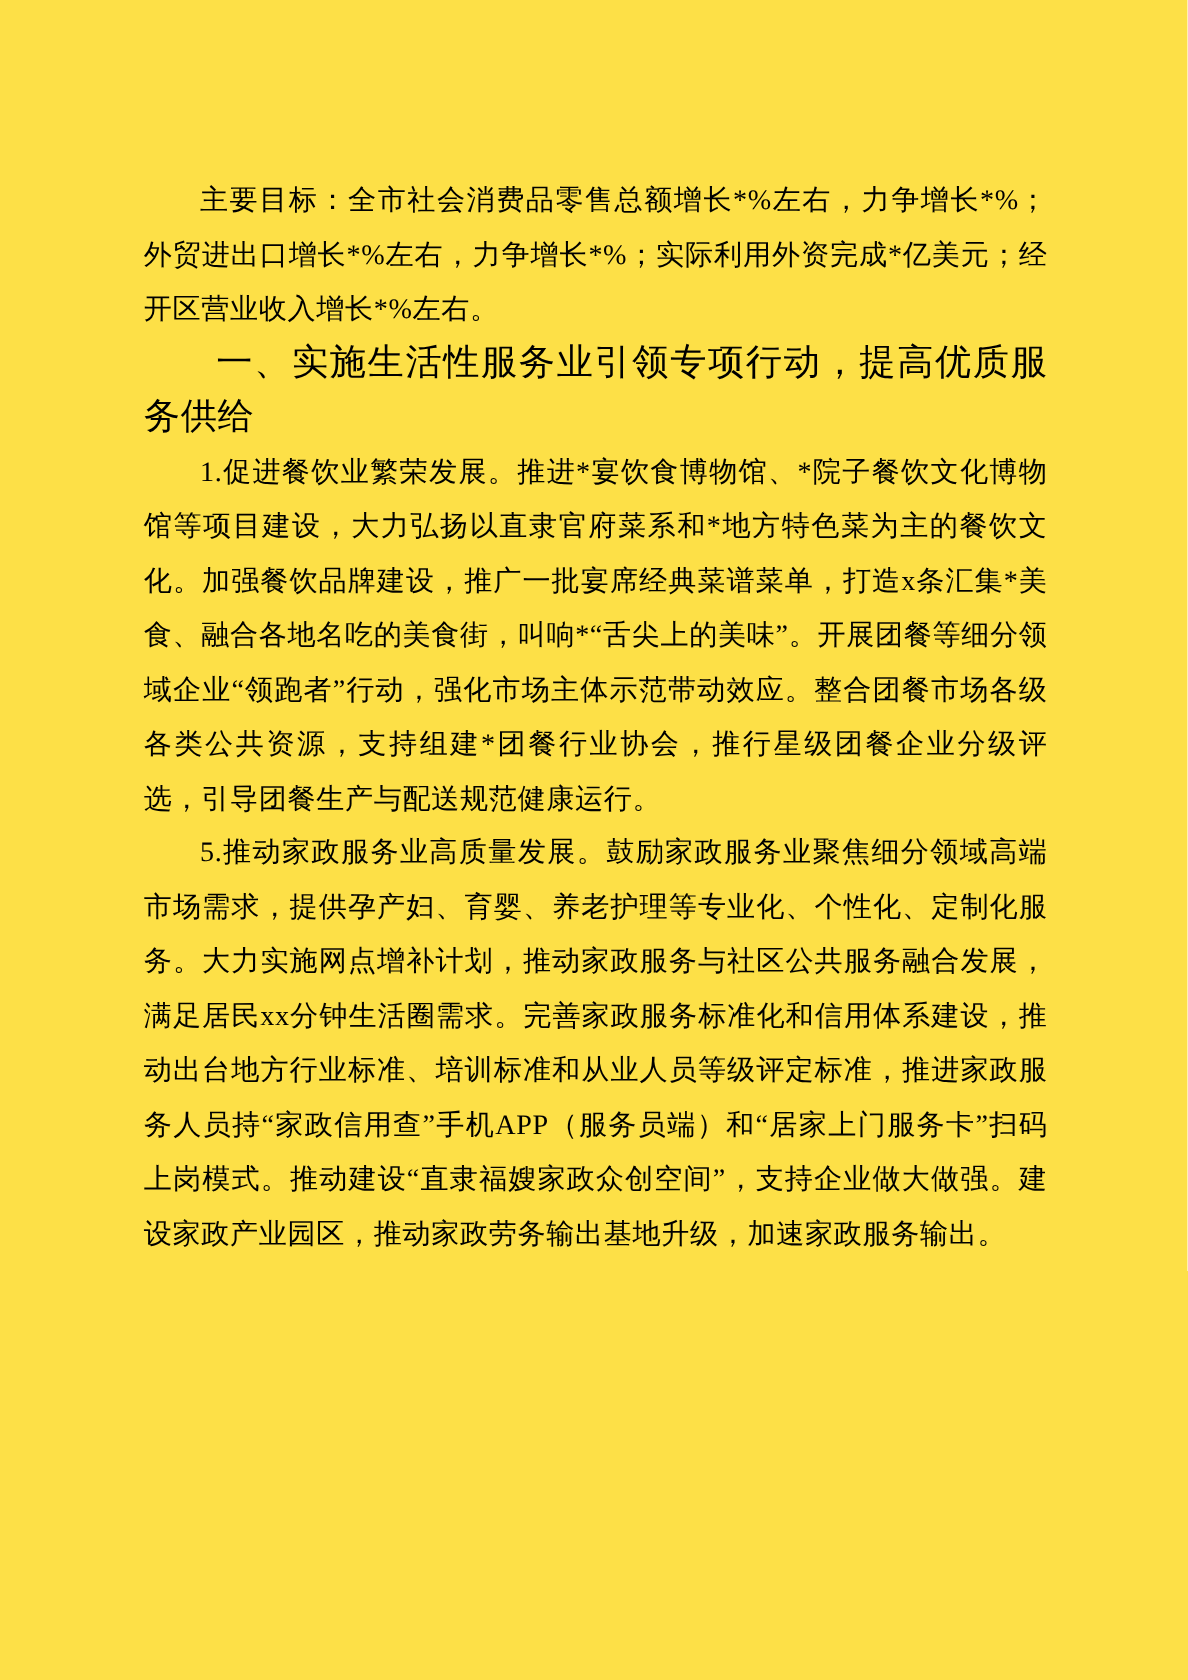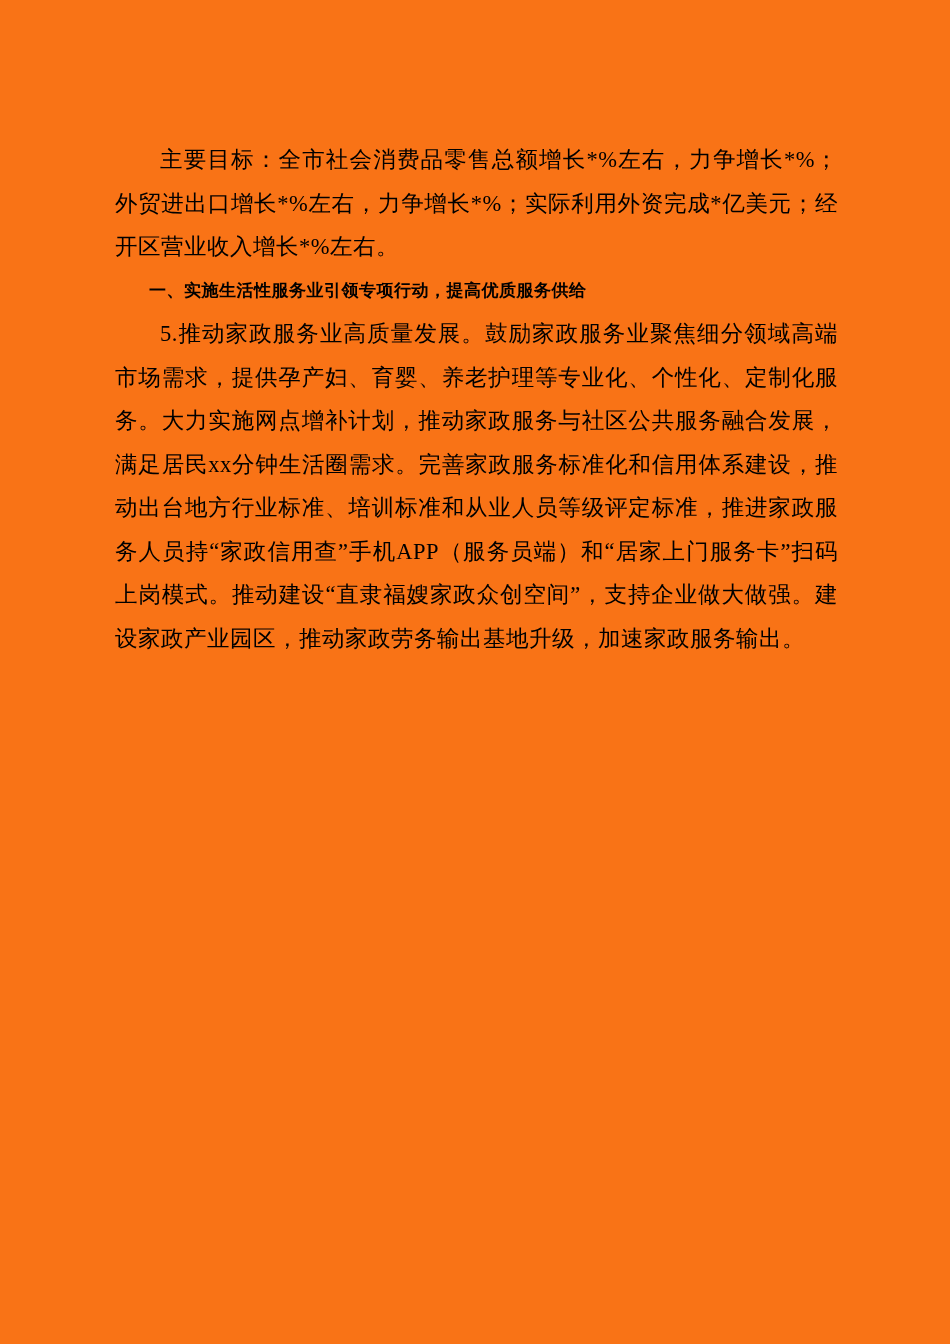--- a/index.html
+++ b/index.html
@@ -4,21 +4,21 @@
 <style>
   html, body {
     margin: 0;
     padding: 0;
     background: #ffffff;
   }
   .page {
     position: relative;
     width: 950px;
     height: 1344px;
-    background: #f97316;
+    background: #fde047;
     box-sizing: border-box;
     padding: 138px 112px 0 115px;
     overflow: hidden;
   }
   .doc-body p, .doc-body h2 {
     margin: 0;
     font-size: 22.5px;
     line-height: 43.5px;
     color: #000000;
     text-align: justify;
@@ -26,26 +26,27 @@
     text-indent: 2em;
     letter-spacing: 0.5px;
     word-break: break-all;
   }
   .doc-body p {
     font-family: "Liberation Serif", "DejaVu Serif", serif;
     font-weight: 400;
   }
   .doc-body h2 {
     font-family: "Liberation Sans", "DejaVu Sans", sans-serif;
-    font-weight: 700;
-    font-size: 17px;
+    font-weight: 400;
+    font-size: 29px;
   }
 </style>
 </head>
 <body>
 
 <div class="page">
   <div class="doc-body">
     <p>主要目标：全市社会消费品零售总额增长*%左右，力争增长*%；外贸进出口增长*%左右，力争增长*%；实际利用外资完成*亿美元；经开区营业收入增长*%左右。</p>
     <h2>一、实施生活性服务业引领专项行动，提高优质服务供给</h2>
+    <p>1.促进餐饮业繁荣发展。推进*宴饮食博物馆、*院子餐饮文化博物馆等项目建设，大力弘扬以直隶官府菜系和*地方特色菜为主的餐饮文化。加强餐饮品牌建设，推广一批宴席经典菜谱菜单，打造x条汇集*美食、融合各地名吃的美食街，叫响*“舌尖上的美味”。开展团餐等细分领域企业“领跑者”行动，强化市场主体示范带动效应。整合团餐市场各级各类公共资源，支持组建*团餐行业协会，推行星级团餐企业分级评选，引导团餐生产与配送规范健康运行。</p>
     <p>5.推动家政服务业高质量发展。鼓励家政服务业聚焦细分领域高端市场需求，提供孕产妇、育婴、养老护理等专业化、个性化、定制化服务。大力实施网点增补计划，推动家政服务与社区公共服务融合发展，满足居民xx分钟生活圈需求。完善家政服务标准化和信用体系建设，推动出台地方行业标准、培训标准和从业人员等级评定标准，推进家政服务人员持“家政信用查”手机APP（服务员端）和“居家上门服务卡”扫码上岗模式。推动建设“直隶福嫂家政众创空间”，支持企业做大做强。建设家政产业园区，推动家政劳务输出基地升级，加速家政服务输出。</p>
   </div>
 </div>
 
 </body></html>

